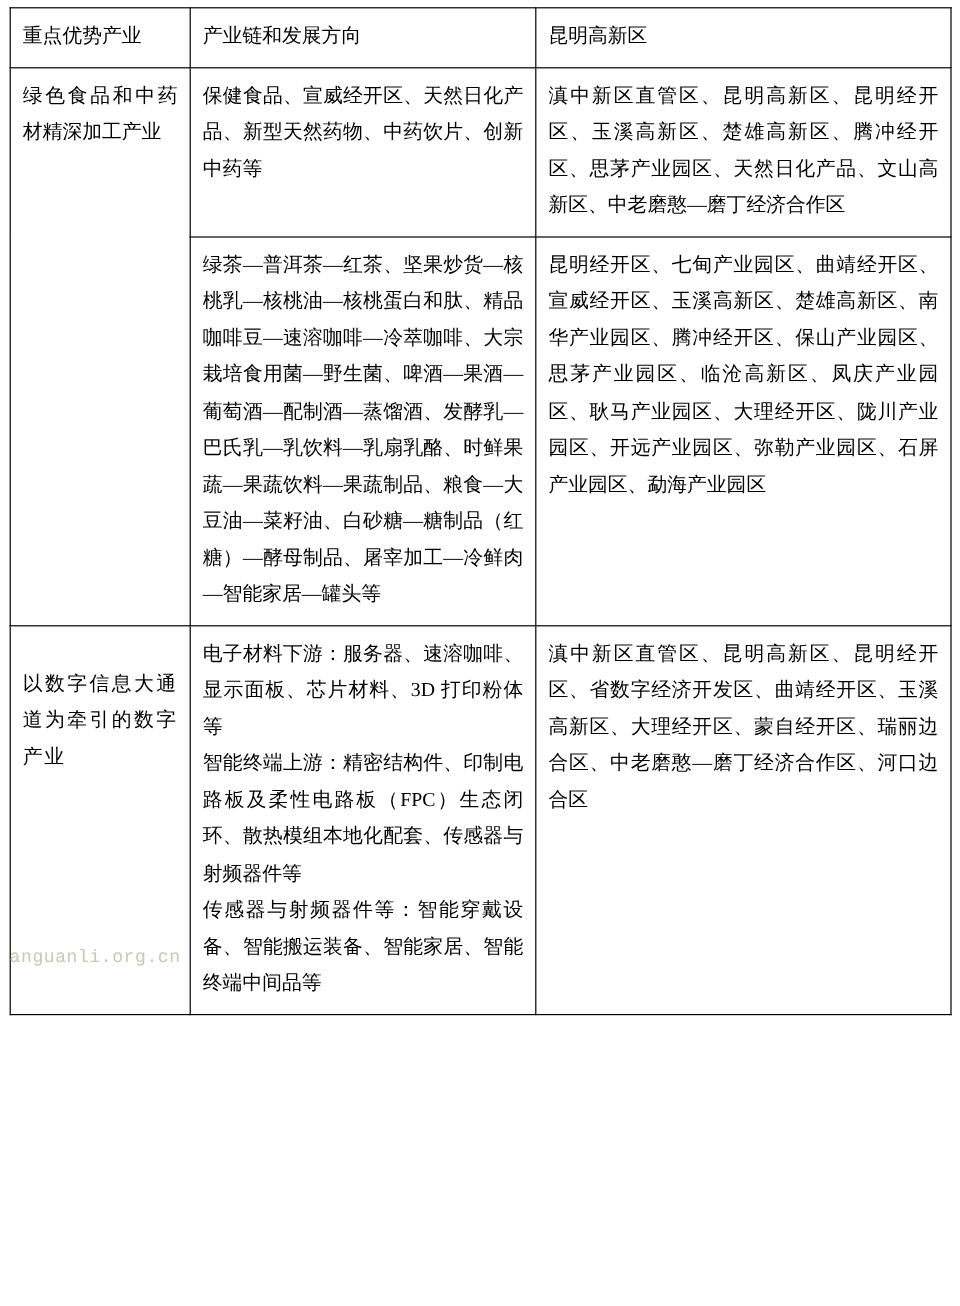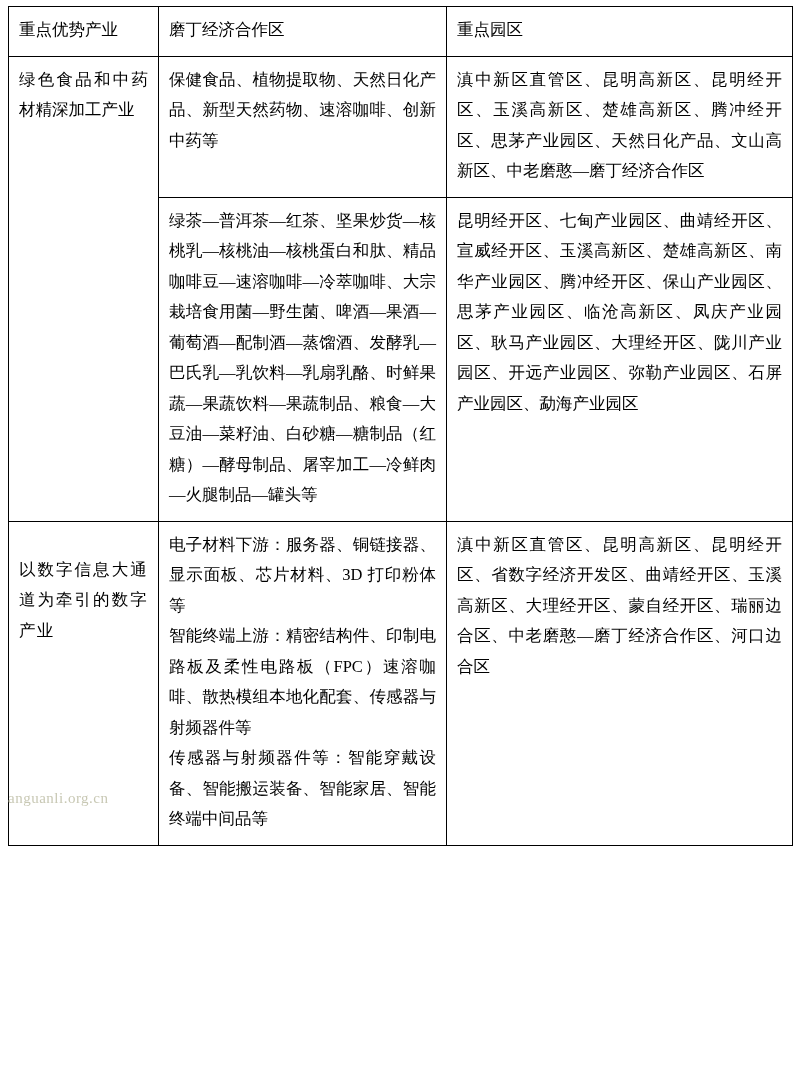--- a/index.html
+++ b/index.html
@@ -75,21 +75,21 @@
   td.col-mid {
     vertical-align: middle;
   }
   td.col-mid.top-align {
     vertical-align: middle;
   }
   .watermark {
     position: absolute;
     left: 8px;
     bottom: 2px;
-    font-family: Liberation Serif, serif;
+    font-family: Liberation Mono, monospace;
     font-size: 15px;
     color: #c8c8b4;
     letter-spacing: 0.5px;
     user-select: none;
   }
   .spaced {
     letter-spacing: 0.08em;
     margin-top: 25px;
   }
 </style>
@@ -100,54 +100,54 @@
 
   <table class="industry-table">
     <colgroup>
       <col class="c1">
       <col class="c2">
       <col class="c3">
     </colgroup>
     <thead>
       <tr>
         <th>重点优势产业</th>
-        <th>磨丁经济合作区</th>
-        <th>重点园区</th>
+        <th>产业链和发展方向</th>
+        <th>昆明高新区</th>
       </tr>
     </thead>
     <tbody>
 
       <tr>
         <td class="col-first" rowspan="2">
           <div class="para">绿色食品和中药材精深加工产业</div>
         </td>
         <td class="col-mid">
-          <div class="para">保健食品、植物提取物、天然日化产品、新型天然药物、速溶咖啡、创新中药等</div>
+          <div class="para">保健食品、宣威经开区、天然日化产品、新型天然药物、中药饮片、创新中药等</div>
         </td>
         <td class="col-last">
           <div class="para">滇中新区直管区、昆明高新区、昆明经开区、玉溪高新区、楚雄高新区、腾冲经开区、思茅产业园区、天然日化产品、文山高新区、中老磨憨—磨丁经济合作区</div>
         </td>
       </tr>
 
       <tr>
         <td class="col-mid">
-          <div class="para">绿茶—普洱茶—红茶、坚果炒货—核桃乳—核桃油—核桃蛋白和肽、精品咖啡豆—速溶咖啡—冷萃咖啡、大宗栽培食用菌—野生菌、啤酒—果酒—葡萄酒—配制酒—蒸馏酒、发酵乳—巴氏乳—乳饮料—乳扇乳酪、时鲜果蔬—果蔬饮料—果蔬制品、粮食—大豆油—菜籽油、白砂糖—糖制品（红糖）—酵母制品、屠宰加工—冷鲜肉—火腿制品—罐头等</div>
+          <div class="para">绿茶—普洱茶—红茶、坚果炒货—核桃乳—核桃油—核桃蛋白和肽、精品咖啡豆—速溶咖啡—冷萃咖啡、大宗栽培食用菌—野生菌、啤酒—果酒—葡萄酒—配制酒—蒸馏酒、发酵乳—巴氏乳—乳饮料—乳扇乳酪、时鲜果蔬—果蔬饮料—果蔬制品、粮食—大豆油—菜籽油、白砂糖—糖制品（红糖）—酵母制品、屠宰加工—冷鲜肉—智能家居—罐头等</div>
         </td>
         <td class="col-last">
           <div class="para">昆明经开区、七甸产业园区、曲靖经开区、宣威经开区、玉溪高新区、楚雄高新区、南华产业园区、腾冲经开区、保山产业园区、思茅产业园区、临沧高新区、凤庆产业园区、耿马产业园区、大理经开区、陇川产业园区、开远产业园区、弥勒产业园区、石屏产业园区、勐海产业园区</div>
         </td>
       </tr>
 
       <tr>
         <td class="col-first">
           <div class="para spaced">以数字信息大通道为牵引的数字产业</div>
         </td>
         <td class="col-mid top-align">
-          <div class="para">电子材料下游：服务器、铜链接器、显示面板、芯片材料、3D 打印粉体等</div>
-          <div class="para">智能终端上游：精密结构件、印制电路板及柔性电路板（FPC）速溶咖啡、散热模组本地化配套、传感器与射频器件等</div>
+          <div class="para">电子材料下游：服务器、速溶咖啡、显示面板、芯片材料、3D 打印粉体等</div>
+          <div class="para">智能终端上游：精密结构件、印制电路板及柔性电路板（FPC）生态闭环、散热模组本地化配套、传感器与射频器件等</div>
           <div class="para">传感器与射频器件等：智能穿戴设备、智能搬运装备、智能家居、智能终端中间品等</div>
         </td>
         <td class="col-last">
           <div class="para">滇中新区直管区、昆明高新区、昆明经开区、省数字经济开发区、曲靖经开区、玉溪高新区、大理经开区、蒙自经开区、瑞丽边合区、中老磨憨—磨丁经济合作区、河口边合区</div>
         </td>
       </tr>
 
     </tbody>
   </table>
 

